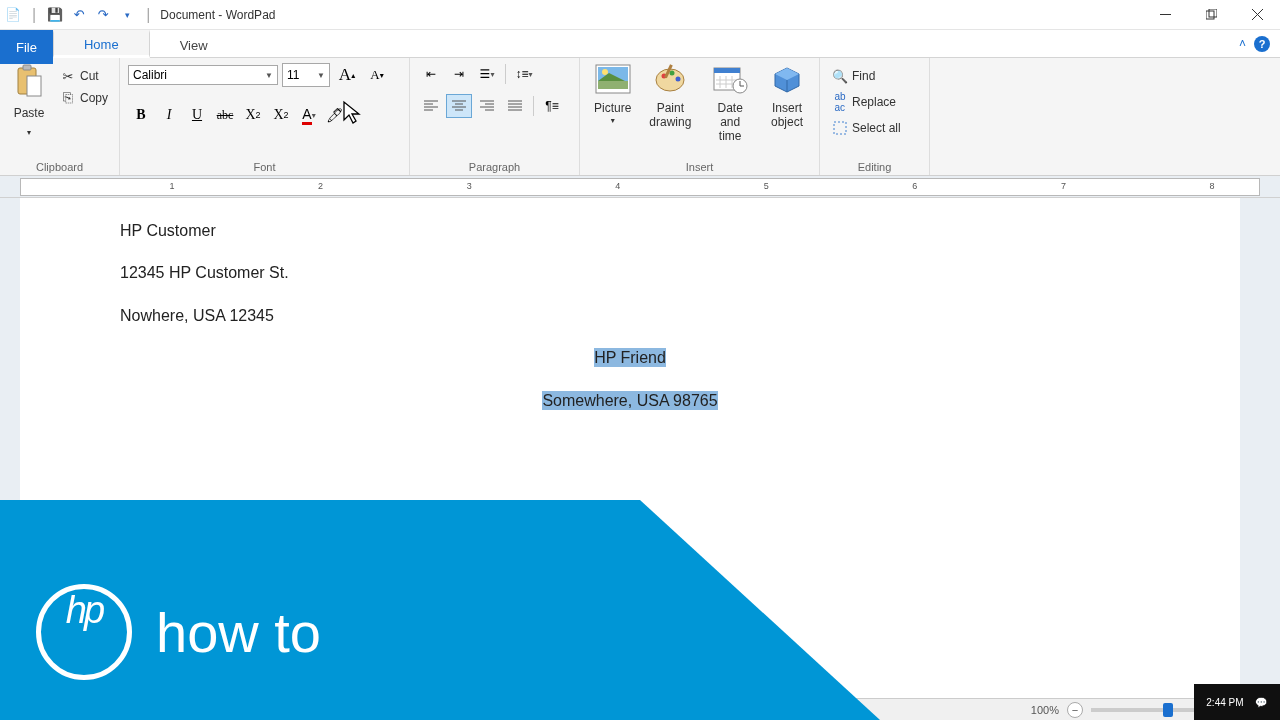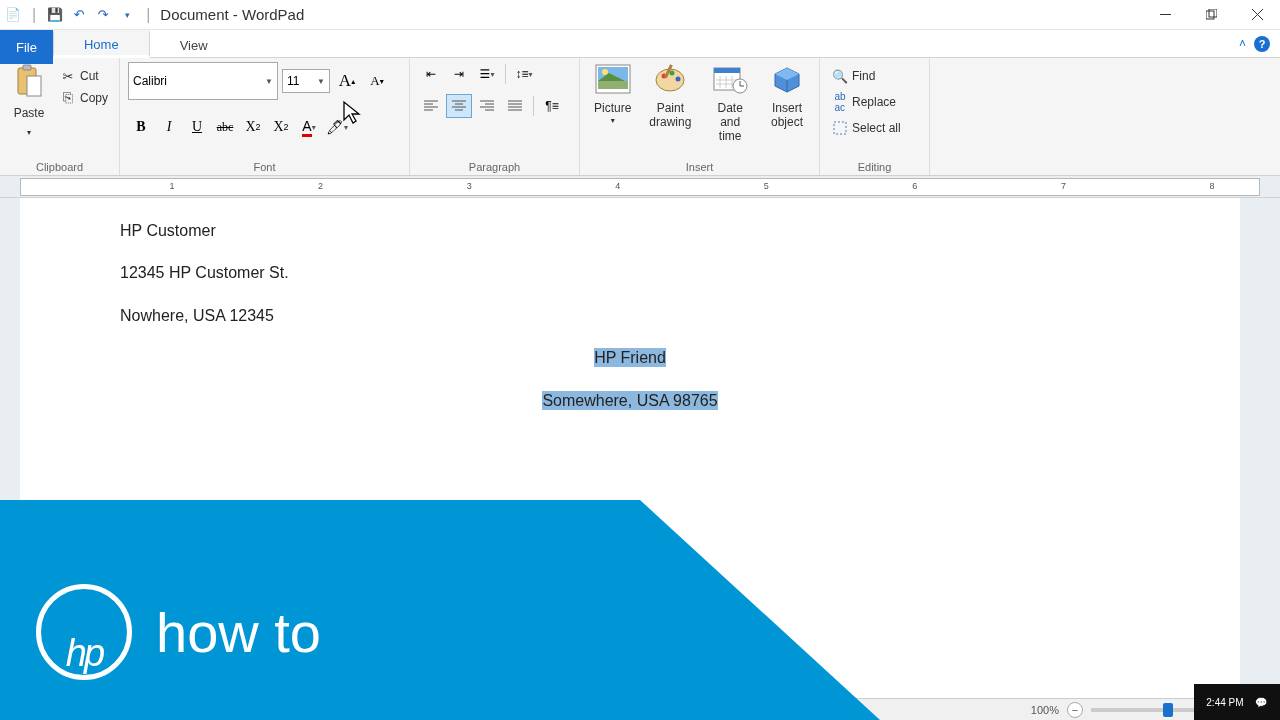--- a/index.html
+++ b/index.html
@@ -3,21 +3,21 @@
 <meta charset="utf-8">
 <style>
 * { margin: 0; padding: 0; box-sizing: border-box; font-family: "Segoe UI", Tahoma, sans-serif; }
 body { width: 1280px; height: 720px; overflow: hidden; background: #fff; position: relative; }
 
 
 .titlebar { height: 30px; background: #fff; display: flex; align-items: center; border-bottom: 1px solid #e5e5e5; }
 .qat { display: flex; align-items: center; padding-left: 4px; gap: 6px; }
 .qat-icon { width: 18px; height: 18px; display: flex; align-items: center; justify-content: center; font-size: 13px; color: #2a6ac4; }
 .qat-sep { color: #aaa; margin: 0 4px; }
-.titlebar-title { font-size: 15px; color: #333; margin-left: 6px; }
+.titlebar-title { font-size: 12px; color: #333; margin-left: 6px; }
 .win-controls { margin-left: auto; display: flex; }
 .win-btn { width: 46px; height: 30px; display: flex; align-items: center; justify-content: center; font-size: 12px; }
 .win-btn svg { width: 11px; height: 11px; }
 
 
 .tabsrow { height: 28px; background: #fff; display: flex; align-items: stretch; border-bottom: 1px solid #d4d4d4; position: relative; }
 .file-tab { background: #1a6fcf; color: #fff; font-size: 13px; padding: 17px 16px; display: flex; align-items: center; }
 .tab { font-size: 13px; padding: 0 30px; display: flex; align-items: center; color: #444; border-top: 3px solid transparent; }
 .tab.active { border-bottom: 3px solid #fff; margin-bottom: -1px; background: #f5f5f5; border-left: 1px solid #d4d4d4; border-right: 1px solid #d4d4d4; color: #1a6fcf; }
 .ribbon-help { margin-left: auto; display: flex; align-items: center; padding-right: 10px; gap: 8px; }
@@ -30,21 +30,21 @@
 .group-body { display: flex; gap: 6px; align-items: flex-start; flex: 1; }
 .group-label { text-align: center; font-size: 11px; color: #666; padding-top: 2px; }
 
 .big-btn { display: flex; flex-direction: column; align-items: center; justify-content: center; text-align: center; padding: 2px 4px; font-size: 12px; color: #333; gap: 8px; }
 .big-btn .ico { width: 34px; height: 34px; display: flex; align-items: center; justify-content: center; }
 .small-btn { display: flex; align-items: center; gap: 4px; font-size: 12px; color: #333; padding: 2px 4px; }
 .small-btn .ico { width: 16px; height: 16px; display: flex; align-items: center; justify-content: center; font-size: 13px; }
 .col { display: flex; flex-direction: column; gap: 2px; }
 
 .font-row { display: flex; gap: 4px; align-items: center; }
-.font-family-box { width: 150px; height: 38px; border: 1px solid #a8a8a8; background: #fff; font-size: 12px; padding: 0 4px; display: flex; align-items: center; justify-content: space-between; }
+.font-family-box { width: 150px; height: 20px; border: 1px solid #a8a8a8; background: #fff; font-size: 12px; padding: 0 4px; display: flex; align-items: center; justify-content: space-between; }
 .font-size-box { width: 48px; height: 24px; border: 1px solid #a8a8a8; background: #fff; font-size: 12px; padding: 0 4px; display: flex; align-items: center; justify-content: space-between; }
 .drop-arr { font-size: 8px; color: #555; }
 .font-btn { width: 26px; height: 26px; display: flex; align-items: center; justify-content: center; font-size: 14px; font-family: "Times New Roman", serif; }
 .font-row2 { display: flex; gap: 2px; align-items: center; margin-top: 8px; }
 
 .para-row { display: flex; gap: 2px; align-items: center; }
 .para-btn { width: 26px; height: 24px; display: flex; align-items: center; justify-content: center; font-size: 12px; }
 .para-btn.active { background: #cde6f9; border: 1px solid #6aa7d6; }
 .para-sep { width: 1px; height: 20px; background: #ccc; margin: 0 3px; }
 
@@ -72,21 +72,21 @@
 .zoom-slider { width: 150px; height: 4px; background: #ccc; position: relative; }
 .zoom-thumb { position: absolute; top: -5px; left: 48%; width: 10px; height: 14px; background: #1a6fcf; border-radius: 2px; }
 .zbtn { width: 16px; height: 16px; border: 1px solid #aaa; border-radius: 50%; display: flex; align-items: center; justify-content: center; font-size: 11px; background: #fff; }
 
 
 .taskbar { position: absolute; bottom: 0; right: 0; height: 36px; background: #101010; color: #fff; display: flex; align-items: center; padding: 0 12px; gap: 12px; font-size: 10px; z-index: 50; }
 
 
 .hp-overlay { position: absolute; left: 0; bottom: 0; width: 880px; height: 0; border-bottom: 220px solid #0096d6; border-right: 240px solid transparent; z-index: 60; }
 .hp-content { position: absolute; left: 36px; bottom: 40px; z-index: 70; display: flex; align-items: center; gap: 24px; }
-.hp-logo { width: 96px; height: 96px; border: 5px solid #fff; border-radius: 50%; display: flex; align-items: flex-end; justify-content: center; }
+.hp-logo { width: 96px; height: 96px; border: 5px solid #fff; border-radius: 50%; display: flex; align-items: flex-start; justify-content: center; }
 .hp-text { color: #fff; font-size: 56px; font-weight: 300; }
 
 .hp-logo-inner { font-style: italic; color: #fff; font-size: 38px; font-weight: 300; font-family: Arial; letter-spacing: -3px; }
 </style>
 </head>
 <body>
 
 <div class="titlebar">
   <div class="qat">
     <span class="qat-icon">📄</span>

